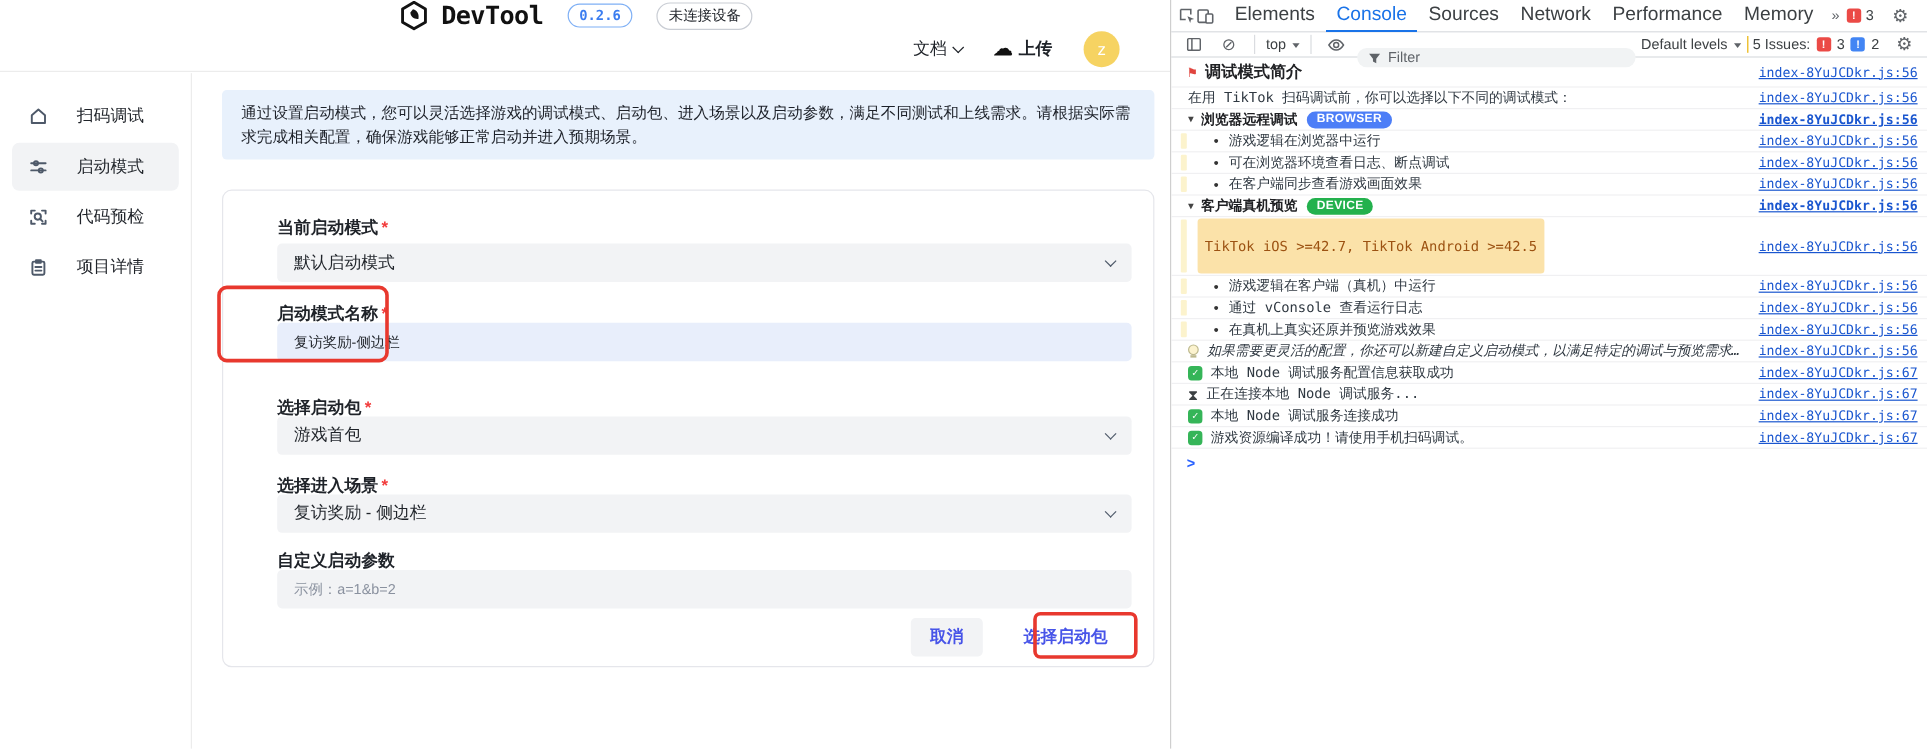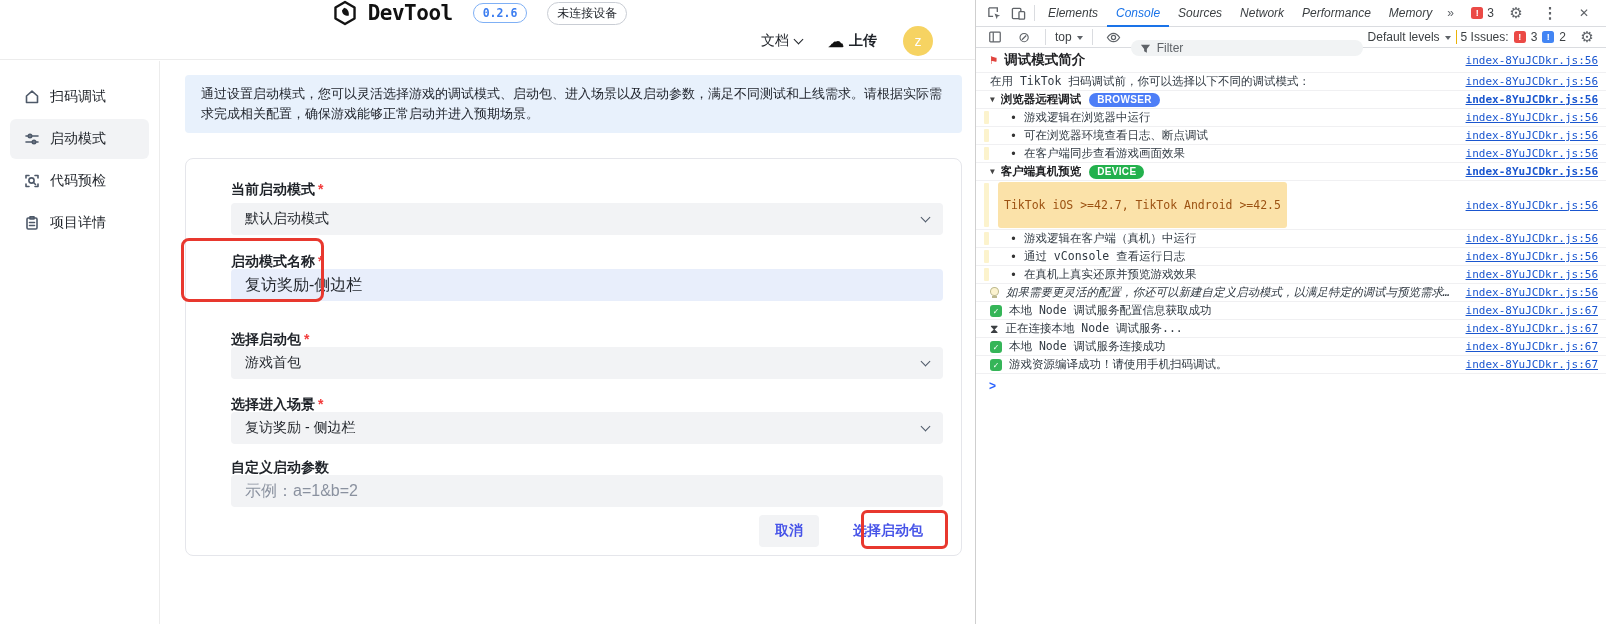--- a/index.html
+++ b/index.html
@@ -16,52 +16,52 @@
   .pill.version { border:1px solid #7fb0f5; color:#3b7df0; font-weight:bold; font-family:"DejaVu Sans Mono",monospace; font-size:11.5px; }
   .pill.device { border:1px solid #c9cdd4; color:#1f2329; }
   .header-right { margin-left:auto; display:flex; align-items:center; gap:26px; }
   .docs-link { font-size:14px; color:#1f2329; display:flex; align-items:center; gap:6px; cursor:pointer; }
   .caret-down { width:7px; height:7px; border-right:1.6px solid #1f2329; border-bottom:1.6px solid #1f2329; transform:rotate(45deg); margin-top:-4px; }
   .upload-link { font-size:14px; color:#1f2329; font-weight:bold; display:flex; align-items:center; gap:5px; cursor:pointer; }
   .cloud-ic::before { content:"☁"; font-size:16px; color:#111; }
   .avatar { width:30px; height:30px; border-radius:50%; background:#f6d362; color:#fff; font-size:14px; display:flex; align-items:center; justify-content:center; }
 
   .sidebar { position:absolute; left:0; top:61px; width:160px; height:563px; border-right:1px solid #ececec; padding-top:14px; }
-  .side-item { height:40px; margin:2px 10px; border-radius:6px; display:flex; align-items:center; gap:10px; padding:0 14px; font-size:14px; color:#1f2329; cursor:pointer; }
+  .side-item { height:40px; margin:2px 10px; border-radius:6px; display:flex; align-items:center; gap:24px; padding:0 14px; font-size:14px; color:#1f2329; cursor:pointer; }
   .side-item.active { background:#f2f3f5; }
   .side-ic { width:16px; height:16px; display:inline-flex; }
   .side-ic svg { width:16px; height:16px; stroke:#4e5969; fill:none; stroke-width:1.6; stroke-linecap:round; stroke-linejoin:round; }
 
   .banner { position:absolute; left:185px; top:75px; width:777px; min-height:53px; background:#e8f1fc; border-radius:4px; padding:9px 16px; font-size:13px; line-height:20px; color:#1d2129; }
 
   .card { position:absolute; left:185px; top:158px; width:777px; height:398px; background:#fff; border:1px solid #e5e6eb; border-radius:8px; }
   .f-label { position:absolute; left:45px; font-size:14px; font-weight:bold; color:#1f2329; }
   .req { color:#f23c3c; margin-left:3px; }
   .req:empty { display:none; }
   .f-ctl { position:absolute; left:45px; width:712px; height:32px; border-radius:4px; background:#f2f3f5; display:flex; align-items:center; justify-content:space-between; padding:0 14px; font-size:14px; color:#1f2329; cursor:pointer; }
   .f-ctl .caret { width:7px; height:7px; border-right:1.6px solid #4e5969; border-bottom:1.6px solid #4e5969; transform:rotate(45deg); margin-top:-4px; }
-  .f-input { position:absolute; left:45px; width:712px; height:32px; border:none; border-radius:4px; background:#f2f3f5; padding:0 14px; font-size:16px; color:#1f2329; font-family:"Liberation Sans",sans-serif; outline:none; }
+  .f-input { position:absolute; left:45px; width:712px; height:32px; border:none; border-radius:4px; background:#f2f3f5; padding:0 14px; font-size:12px; color:#1f2329; font-family:"Liberation Sans",sans-serif; outline:none; }
   .f-input.hl { background:#e8eefb; }
   .f-input::placeholder { color:#8a919f; }
   .btn-row { position:absolute; right:22px; top:356px; display:flex; gap:18px; }
   .btn { height:32px; border:none; border-radius:4px; padding:0 16px; font-size:14px; font-weight:bold; cursor:pointer; font-family:"Liberation Sans",sans-serif; }
   .btn.cancel { background:#f2f3f5; color:#4754e8; }
   .btn.save { background:#fff; color:#4754e8; }
 
   .anno { position:absolute; border:3px solid #e8382e; pointer-events:none; z-index:50; }
   .anno.a1 { left:181px; top:238px; width:143px; height:64px; border-radius:8px; }
   .anno.a2 { left:861px; top:510px; width:87px; height:39px; border-radius:6px; }
 
   
   .devtools { position:absolute; left:975px; top:0; width:631px; height:624px; background:#fff; border-left:1px solid #cfcfcf; }
   .dt-tabbar { height:27px; border-bottom:1px solid #dadce0; display:flex; align-items:center; padding:0 6px; color:#3c4043; }
   .ticon { width:24px; height:20px; display:inline-flex; align-items:center; justify-content:center; cursor:pointer; color:#5f6368; }
   .ticon svg { display:block; }
   .vsep { width:1px; height:16px; background:#dadce0; margin:0 4px; }
-  .dt-tab { height:27px; display:flex; align-items:center; padding:0 9px; font-size:12px; color:#3c4043; cursor:pointer; white-space:nowrap;font-style:italic; }
+  .dt-tab { height:27px; display:flex; align-items:center; padding:0 9px; font-size:16px; color:#3c4043; cursor:pointer; white-space:nowrap; }
   .dt-tab.active { color:#1a73e8; box-shadow:inset 0 -2px 0 #1a73e8; }
   .more-tabs { font-size:12px; color:#5f6368; padding:0 6px; cursor:pointer; }
   .tab-right { margin-left:auto; display:flex; align-items:center; gap:10px; padding-right:4px; }
   .errbadge { display:flex; align-items:center; gap:4px; font-size:12px; color:#3c4043; cursor:pointer; }
   .err-ic { width:12px; height:12px; border-radius:2.5px; background:#eb4a46; color:#fff; font-size:9px; font-weight:bold; display:inline-flex; align-items:center; justify-content:center; }
   .err-ic::before { content:"!"; }
   .warn-ic { width:12px; height:12px; border-radius:2.5px; background:#4285f4; color:#fff; font-size:9px; font-weight:bold; display:inline-flex; align-items:center; justify-content:center; }
   .warn-ic::before { content:"!"; }
   .gear-ic::before { content:"⚙"; font-size:15px; }
   .dots-ic::before { content:"⋮"; font-size:15px; font-weight:bold; }

